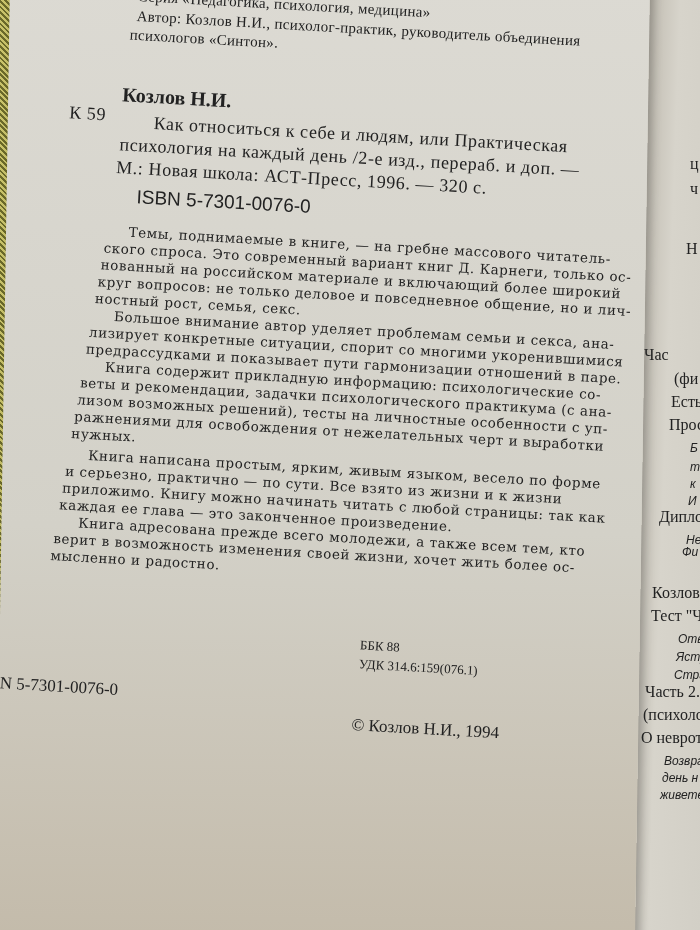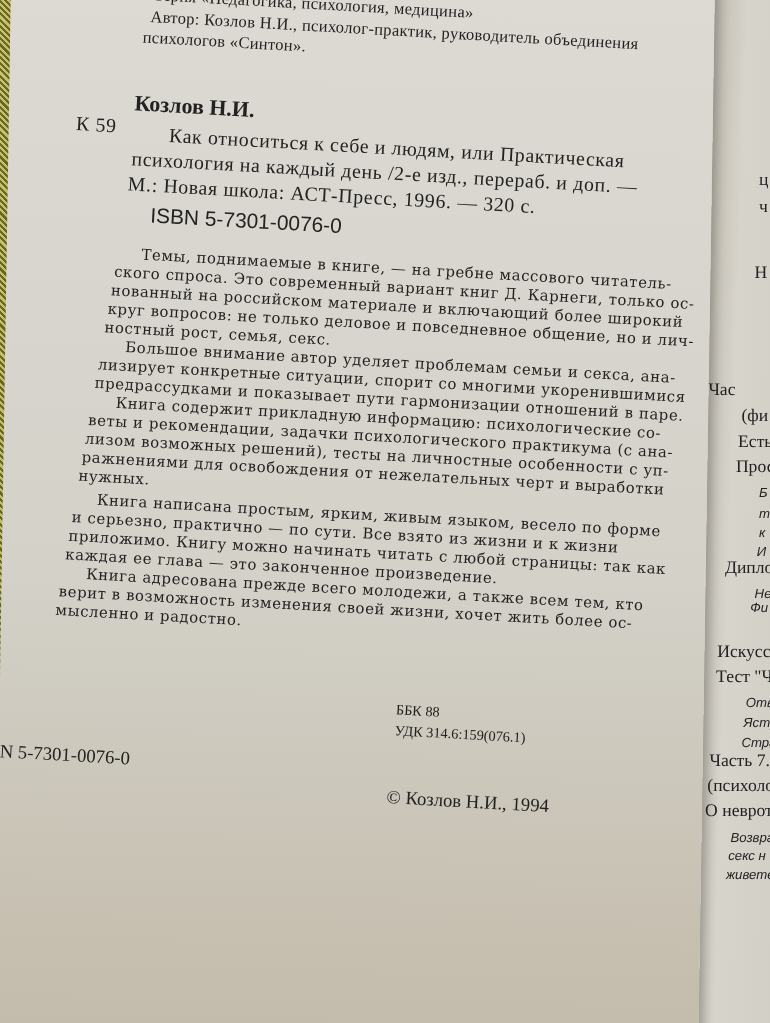--- a/index.html
+++ b/index.html
@@ -53,30 +53,30 @@
   <span class="rp" style="left:671px;top:393px">Есть</span>
   <span class="rp" style="left:669px;top:416px">Прос</span>
   <span class="rp i" style="left:690px;top:441px">Б</span>
   <span class="rp i" style="left:690px;top:460px">т</span>
   <span class="rp i" style="left:690px;top:477px">к</span>
   <span class="rp i" style="left:688px;top:494px">И</span>
   <span class="rp" style="left:659px;top:508px">Дипло</span>
   <span class="rp i" style="left:686px;top:533px">Не</span>
   <span class="rp i" style="left:724px;top:551px">Сл</span>
   <span class="rp i" style="left:682px;top:545px">Фи</span>
-  <span class="rp" style="left:652px;top:584px">Искусс</span>
+  <span class="rp" style="left:652px;top:584px">Козлов</span>
   <span class="rp" style="left:651px;top:607px">Тест "Ч</span>
   <span class="rp i" style="left:678px;top:632px">Отве</span>
   <span class="rp i" style="left:676px;top:650px">Ястр</span>
   <span class="rp i" style="left:674px;top:668px">Стра</span>
-  <span class="rp" style="left:645px;top:683px">Часть 7.</span>
+  <span class="rp" style="left:645px;top:683px">Часть 2.</span>
   <span class="rp" style="left:643px;top:706px">(психоло</span>
   <span class="rp" style="left:641px;top:729px">О неврот</span>
   <span class="rp i" style="left:664px;top:754px">Возвра</span>
-  <span class="rp i" style="left:662px;top:771px">секс н</span>
+  <span class="rp i" style="left:662px;top:771px">день н</span>
   <span class="rp i" style="left:660px;top:788px">живете</span>
 </div>
 
 <div class="content">
 
   <div class="line small" style="left:132px;top:-14px">Серия «Педагогика, психология, медицина»</div>
   <div class="line small" style="left:132px;top:6px">Автор: Козлов Н.И., психолог-практик, руководитель объединения</div>
   <div class="line small" style="left:126px;top:25px">психологов «Синтон».</div>
 
   <div class="line author" style="left:122px;top:82px">Козлов Н.И.</div>

